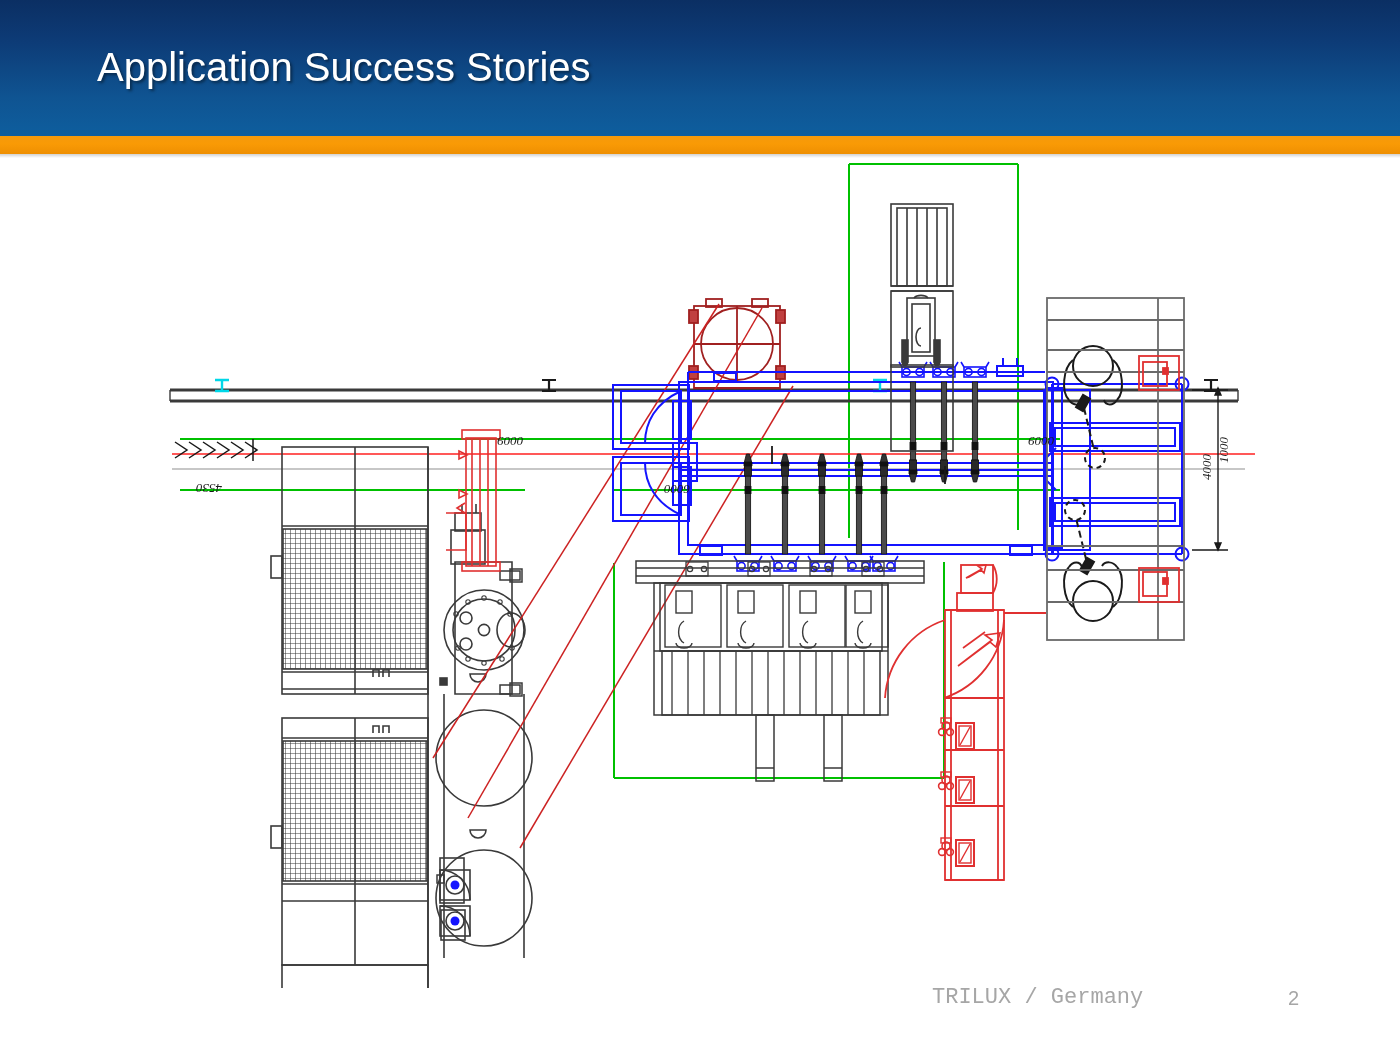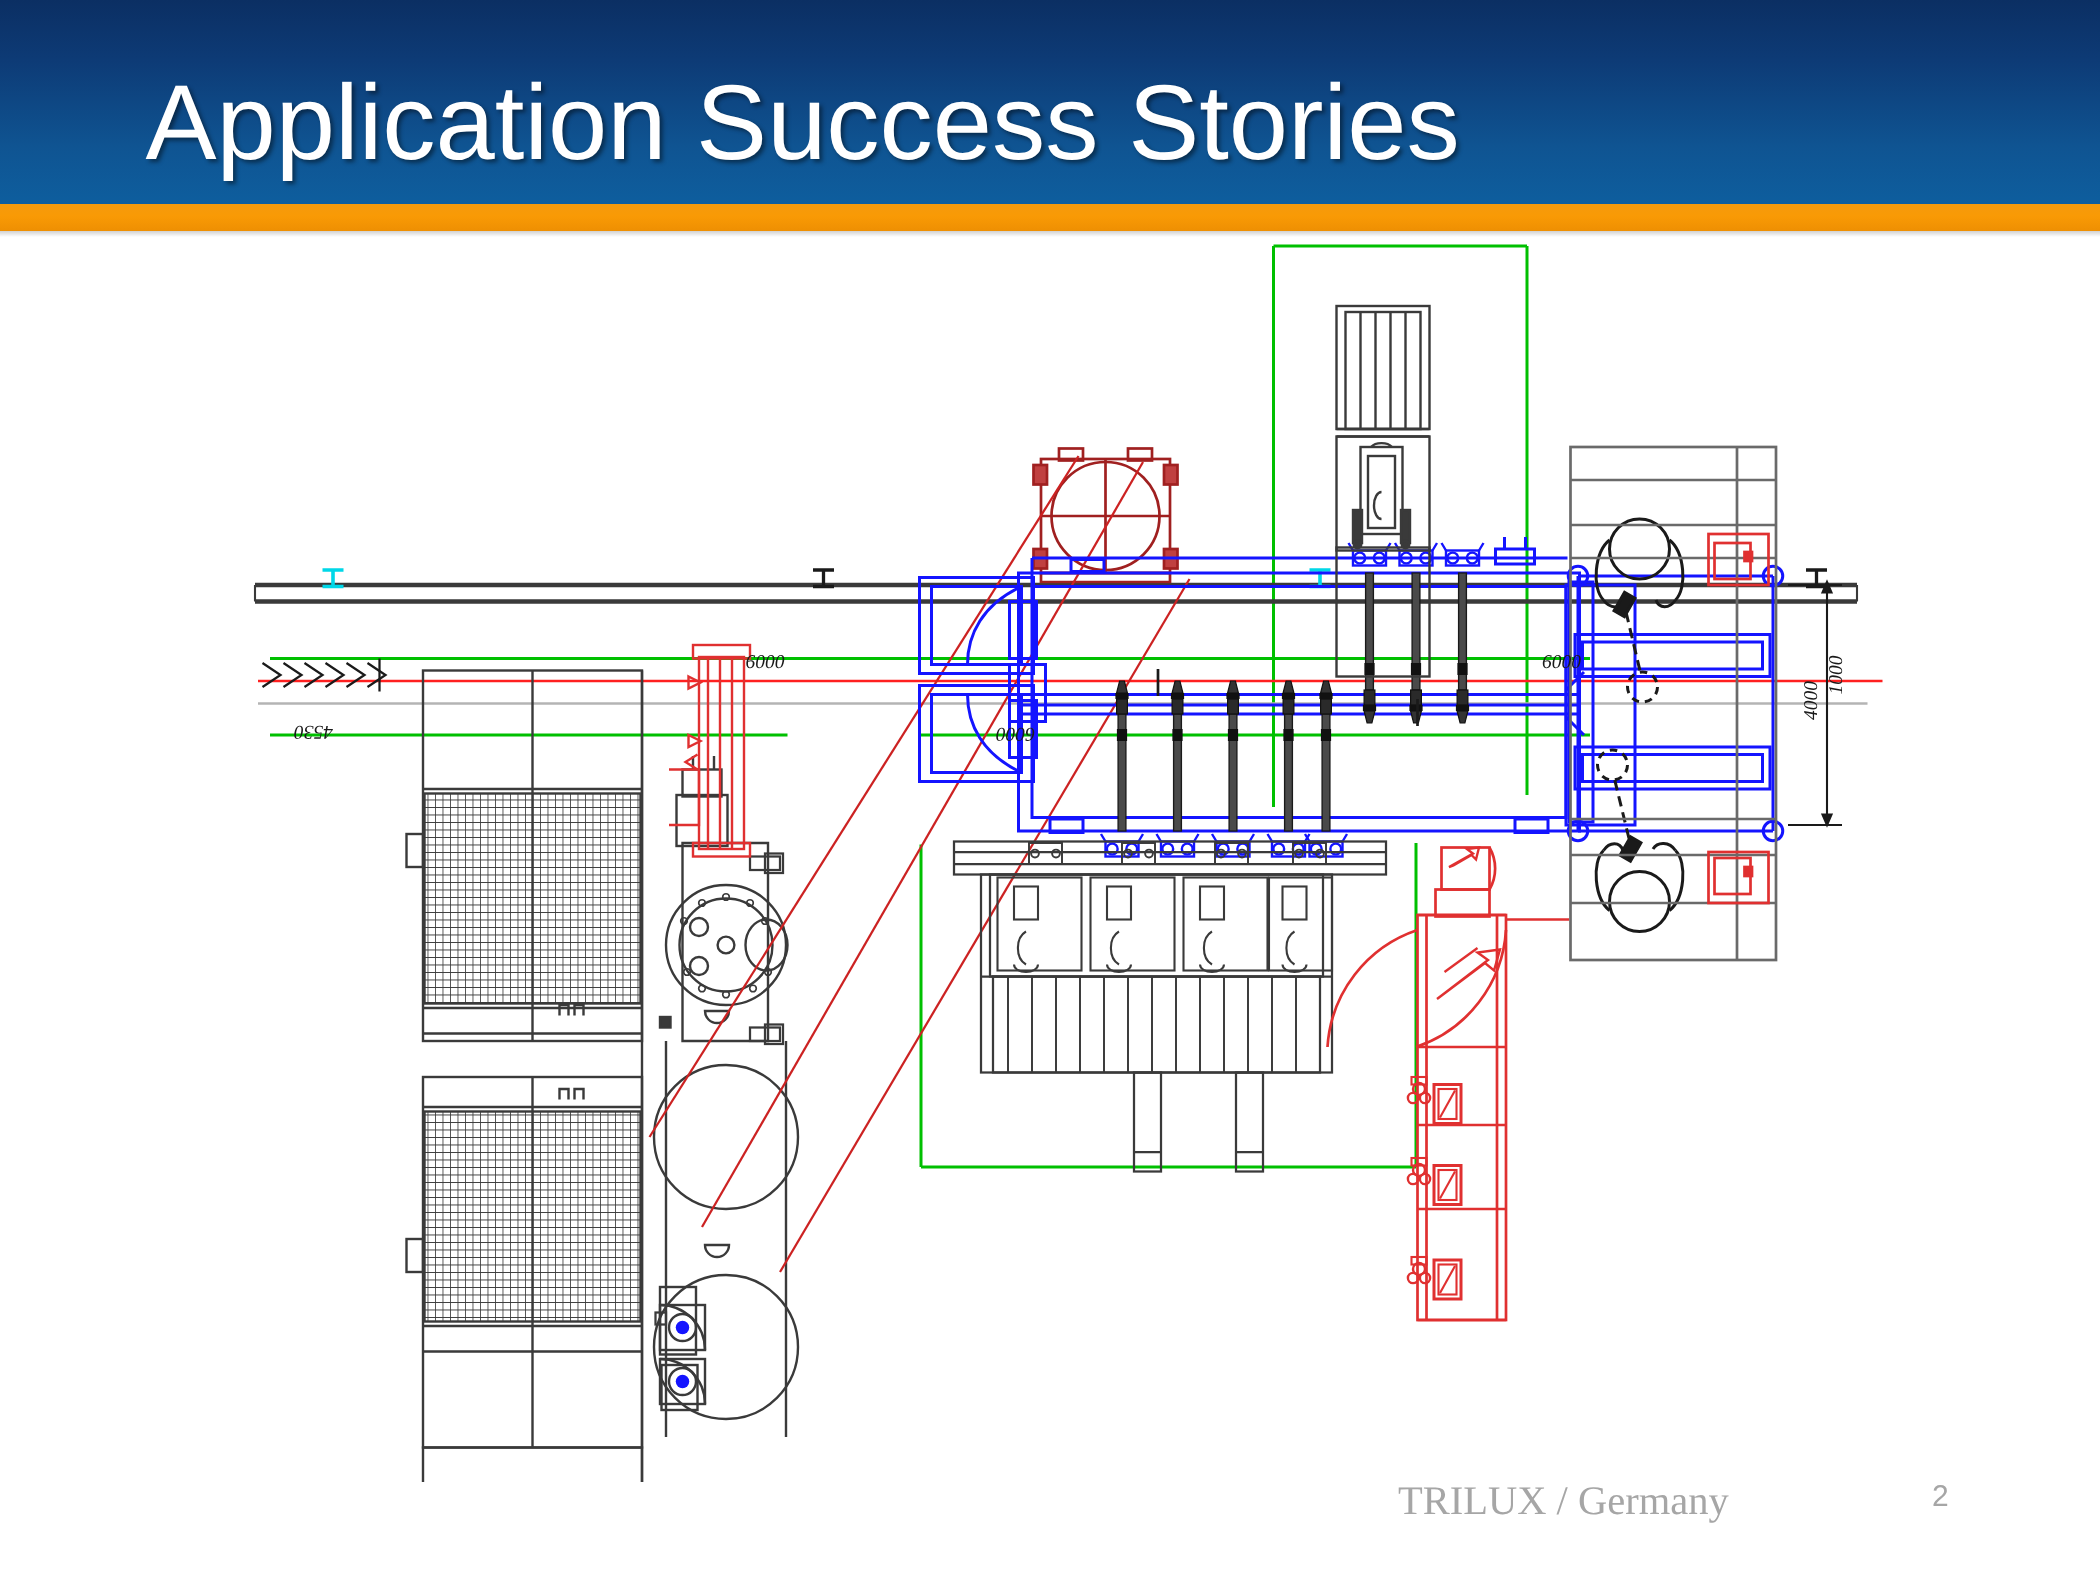--- a/index.html
+++ b/index.html
@@ -10,40 +10,40 @@
   }
   .slide{position:relative;width:1400px;height:1050px;background:#fff;overflow:hidden;}
 
   
   .header{
     position:absolute;left:0;top:0;width:1400px;height:136px;
     background:linear-gradient(to bottom,#0b2f63 0%,#0d3a75 28%,#0f5492 72%,#0e5e9e 100%);
   }
   .header-title{
     position:absolute;left:97px;top:47px;
-    font-size:71px;line-height:1;color:#ffffff;
+    font-size:40px;line-height:1;color:#ffffff;
     font-family:"Liberation Sans", sans-serif;
     font-weight:400;letter-spacing:0px;
     text-shadow:2px 2px 3px rgba(0,0,0,.45);
     white-space:nowrap;
   }
   .accent-bar{
     position:absolute;left:0;top:136px;width:1400px;height:18px;
     background:linear-gradient(to bottom,#f59a0c 0%,#f99a05 45%,#ee8f02 100%);
   }
   .accent-shadow{
     position:absolute;left:0;top:154px;width:1400px;height:4px;
     background:linear-gradient(to bottom,rgba(0,0,0,.18),rgba(0,0,0,0));
   }
 
   
   .footer-caption{
     position:absolute;left:932px;top:985px;
-    font-size:27px;color:#a6a6a6;white-space:nowrap;
-    font-family:Liberation Serif, serif;
+    font-size:22px;color:#a6a6a6;white-space:nowrap;
+    font-family:Liberation Mono, monospace;
   }
   .page-number{
     position:absolute;left:1288px;top:987px;
     font-size:20px;color:#a6a6a6;
     font-family:"Liberation Sans", sans-serif;
   }
   .logo{position:absolute;left:88px;top:955px;width:200px;height:60px;}
 
   
   .drawing{position:absolute;left:0;top:158px;width:1364px;height:830px;}

